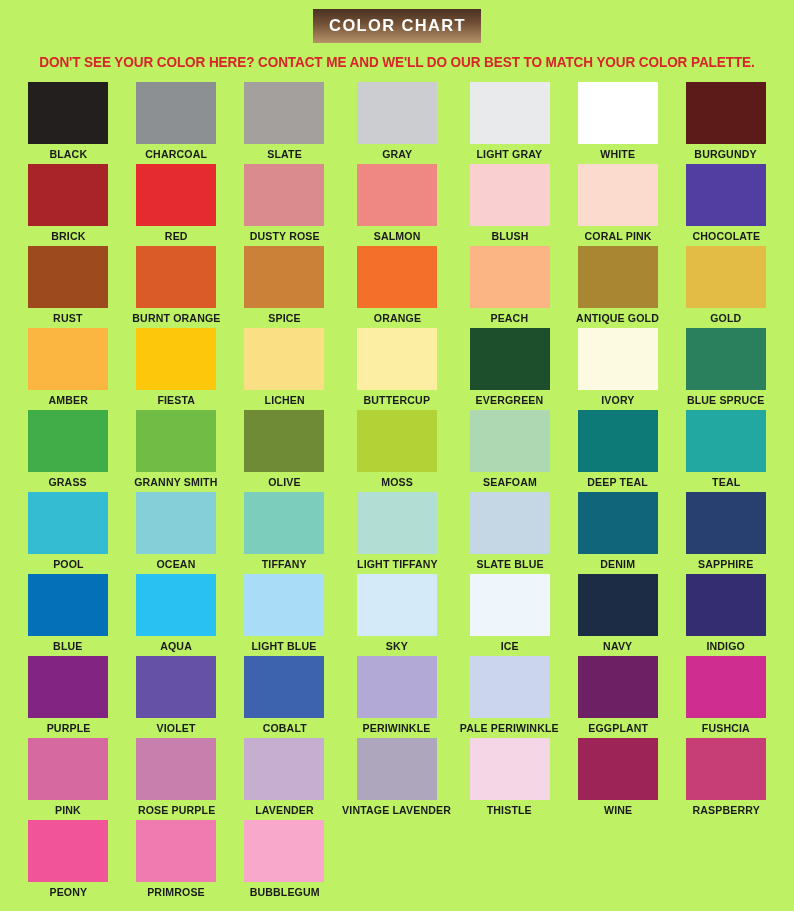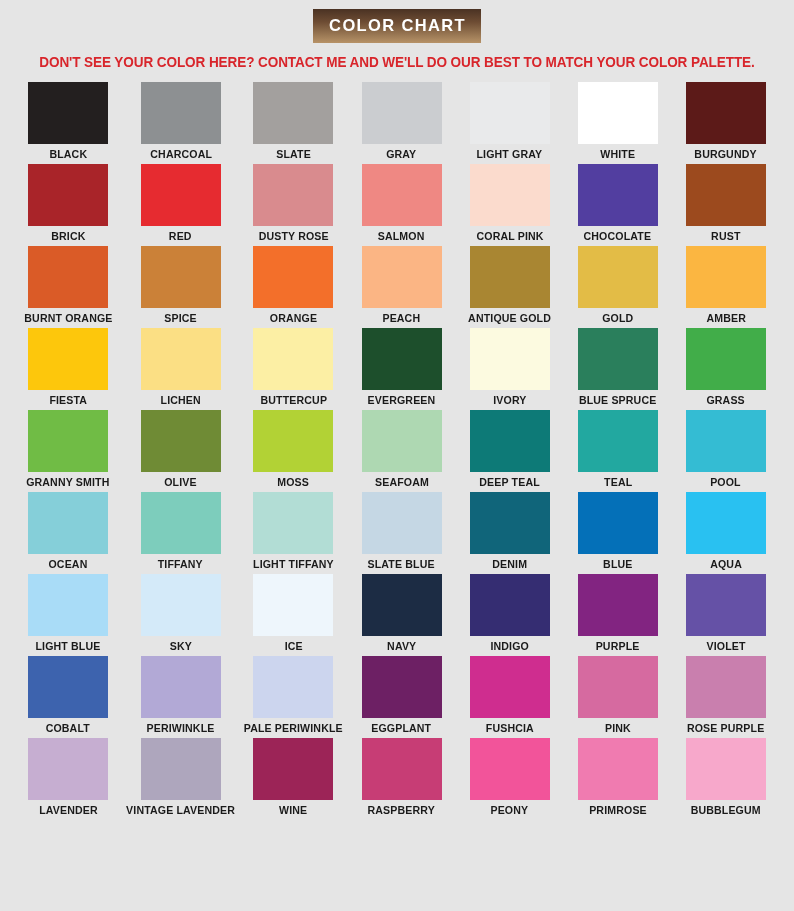--- a/index.html
+++ b/index.html
@@ -10,21 +10,21 @@
     width: 794px;
     height: 911px;
     background: #ffffff;
     font-family: "Liberation Sans", sans-serif;
     overflow: hidden;
   }
   .page {
     position: relative;
     width: 794px;
     height: 911px;
-    background: #e5e5e5;
+    background: #bef264;
   }
 
   
   .title-wrap {
     width: 100%;
     display: flex;
     justify-content: center;
     padding-top: 9px;
   }
   .title-banner {
@@ -143,20 +143,24 @@
       </div>
       <div class="cell">
         <div class="swatch" style="background: rgb(217, 139, 142);"></div>
         <div class="cell-label">DUSTY ROSE</div>
       </div>
       <div class="cell">
         <div class="swatch" style="background: rgb(239, 136, 131);"></div>
         <div class="cell-label">SALMON</div>
       </div>
       <div class="cell">
+        <div class="swatch" style="background: rgb(249, 207, 208);"></div>
+        <div class="cell-label">BLUSH</div>
+      </div>
+      <div class="cell">
         <div class="swatch" style="background: rgb(251, 219, 205);"></div>
         <div class="cell-label">CORAL PINK</div>
       </div>
       <div class="cell">
         <div class="swatch" style="background: rgb(82, 62, 160);"></div>
         <div class="cell-label">CHOCOLATE</div>
       </div>
       <div class="cell">
         <div class="swatch" style="background: rgb(156, 74, 30);"></div>
         <div class="cell-label">RUST</div>
@@ -259,20 +263,24 @@
       </div>
       <div class="cell">
         <div class="swatch" style="background: rgb(197, 215, 228);"></div>
         <div class="cell-label">SLATE BLUE</div>
       </div>
       <div class="cell">
         <div class="swatch" style="background: rgb(16, 101, 122);"></div>
         <div class="cell-label">DENIM</div>
       </div>
       <div class="cell">
+        <div class="swatch" style="background: rgb(39, 64, 111);"></div>
+        <div class="cell-label">SAPPHIRE</div>
+      </div>
+      <div class="cell">
         <div class="swatch" style="background: rgb(4, 112, 184);"></div>
         <div class="cell-label">BLUE</div>
       </div>
       <div class="cell">
         <div class="swatch" style="background: rgb(41, 193, 241);"></div>
         <div class="cell-label">AQUA</div>
       </div>
       <div class="cell">
         <div class="swatch" style="background: rgb(169, 220, 247);"></div>
         <div class="cell-label">LIGHT BLUE</div>
@@ -331,20 +339,24 @@
       </div>
       <div class="cell">
         <div class="swatch" style="background: rgb(198, 174, 209);"></div>
         <div class="cell-label">LAVENDER</div>
       </div>
       <div class="cell">
         <div class="swatch" style="background: rgb(174, 166, 189);"></div>
         <div class="cell-label">VINTAGE LAVENDER</div>
       </div>
       <div class="cell">
+        <div class="swatch" style="background: rgb(244, 214, 231);"></div>
+        <div class="cell-label">THISTLE</div>
+      </div>
+      <div class="cell">
         <div class="swatch" style="background: rgb(156, 36, 87);"></div>
         <div class="cell-label">WINE</div>
       </div>
       <div class="cell">
         <div class="swatch" style="background: rgb(199, 61, 117);"></div>
         <div class="cell-label">RASPBERRY</div>
       </div>
       <div class="cell">
         <div class="swatch" style="background: rgb(242, 84, 154);"></div>
         <div class="cell-label">PEONY</div>

